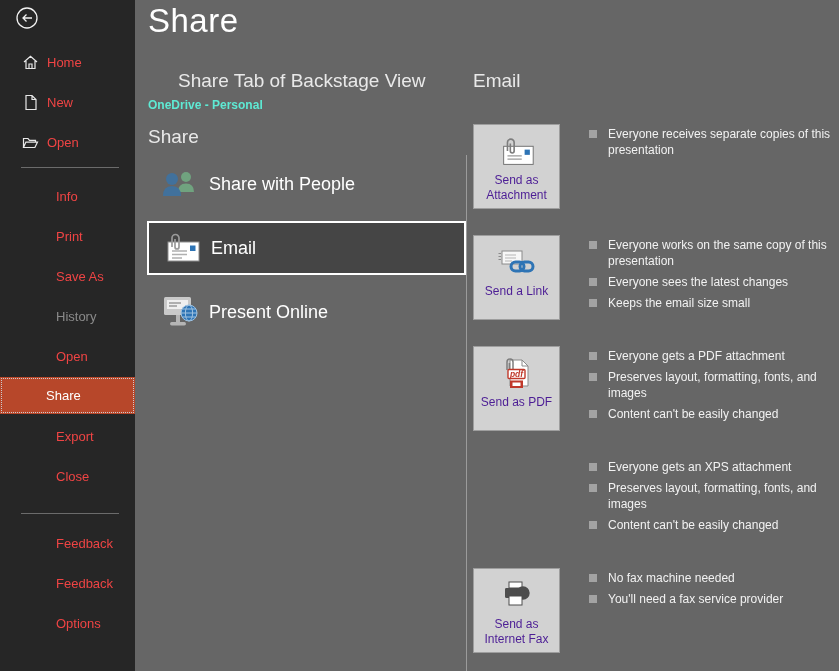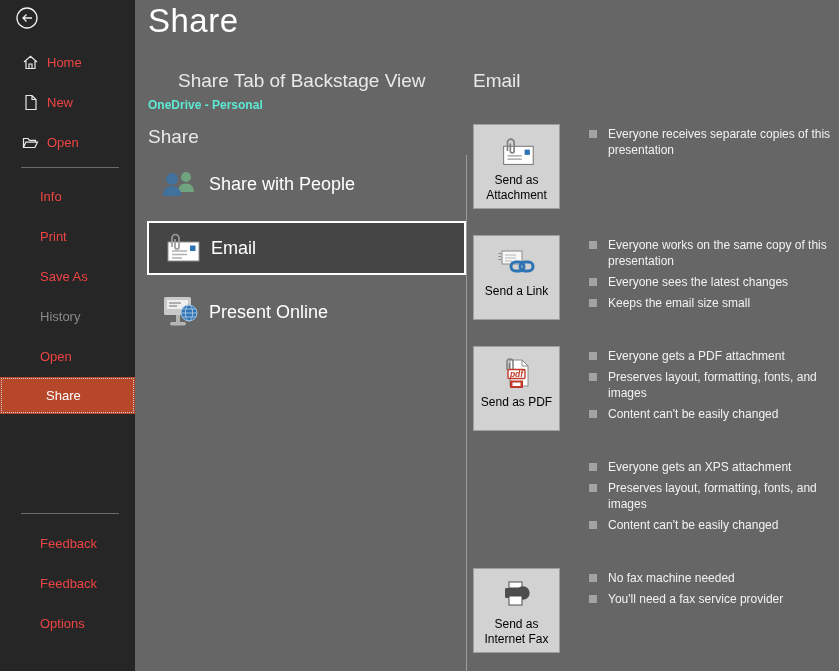--- a/index.html
+++ b/index.html
@@ -10,21 +10,21 @@
   
   .sidebar { position:absolute; left:0; top:0; width:135px; height:671px;
     background:#262626; z-index:5; }
   .back-btn { position:absolute; left:15px; top:6px; width:24px; height:24px;
     cursor:pointer; }
   .nav-row { position:absolute; left:0; width:135px; height:24px;
     display:flex; align-items:center; color:#ef4444; font-size:13px;
     cursor:pointer; }
   .nav-row .nicon { width:17px; height:17px; margin-left:22px; margin-right:8px;
     display:inline-flex; }
-  .nav-row.plain { padding-left:40px; }
+  .nav-row.plain { padding-left:56px; }
   .nav-row.disabled { color:#8a8a8a; cursor:default; }
   .nav-div { position:absolute; left:21px; width:98px; height:1px; background:#6b6b6b; }
   .nav-selected { position:absolute; left:0; top:377px; width:135px; height:37px;
     background:#B7472A; display:flex; align-items:center; padding-left:46px;
     color:#ffffff; font-size:13px; cursor:pointer;
     outline:1px dotted rgba(210,225,235,.85); outline-offset:-2px; }
 
   
   .main { position:absolute; left:135px; top:0; width:704px; height:671px; }
   .page-title { position:absolute; left:13px; top:2px; font-size:33px;
@@ -48,21 +48,21 @@
   .opt-row.selected { height:54px; background:#454545; border:2px solid #ffffff;
     z-index:3; }
 
   
   .action-btn { position:absolute; left:338px; width:87px; height:85px;
     background:#d2d2d2; border:1px solid #9e9e9e; cursor:pointer;
     display:flex; flex-direction:column; align-items:center; }
   .action-btn .aicon { margin-top:9px; height:36px; display:flex;
     align-items:center; justify-content:center; }
   .action-btn .alabel { margin-top:3px; font-size:12px; line-height:15px;
-    color:#000000; text-align:center; padding:0 6px; }
+    color:#4c1d95; text-align:center; padding:0 6px; }
   .bullets { position:absolute; left:454px; width:252px; }
   .bullet { display:flex; margin-bottom:5px; }
   .bullet .bmark { flex:0 0 8px; width:8px; height:8px; background:#a3a3a3;
     margin-top:4px; margin-right:11px; }
   .bullet .btext { font-size:12px; line-height:16px; color:#f2f2f2; }
 
   svg { display:block; }
 </style>
 </head>
 <body>
@@ -121,20 +121,26 @@
       <span>Save As</span>
     </div>
     <div class="nav-row plain" style="top:344px">
       <span>Open</span>
     </div>
 
     <div class="nav-selected">
       <span>Share</span>
     </div>
 
+    <div class="nav-row plain" style="top:424px">
+      <span>Export</span>
+    </div>
+    <div class="nav-row plain" style="top:464px">
+      <span>Close</span>
+    </div>
 
     <div class="nav-div" style="top:513px"></div>
 
     <div class="nav-row plain" style="top:531px">
       <span>Feedback</span>
     </div>
     <div class="nav-row plain" style="top:571px">
       <span>Feedback</span>
     </div>
     <div class="nav-row plain" style="top:611px">

